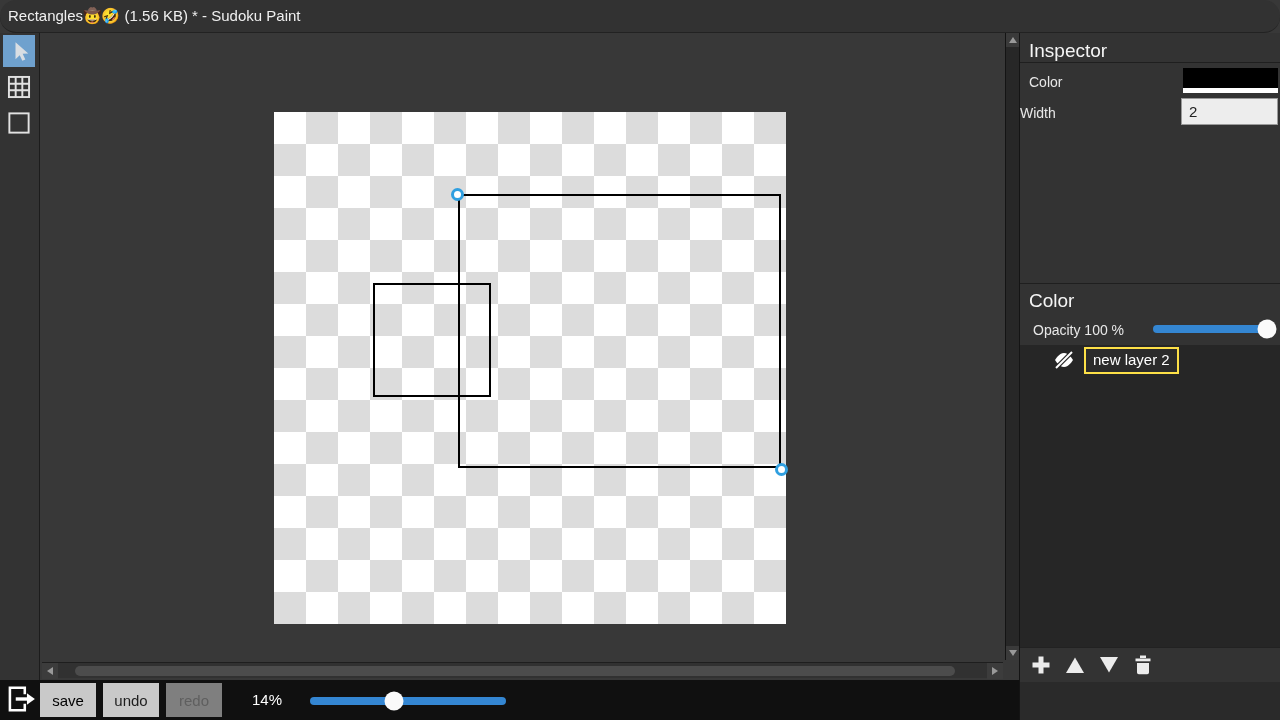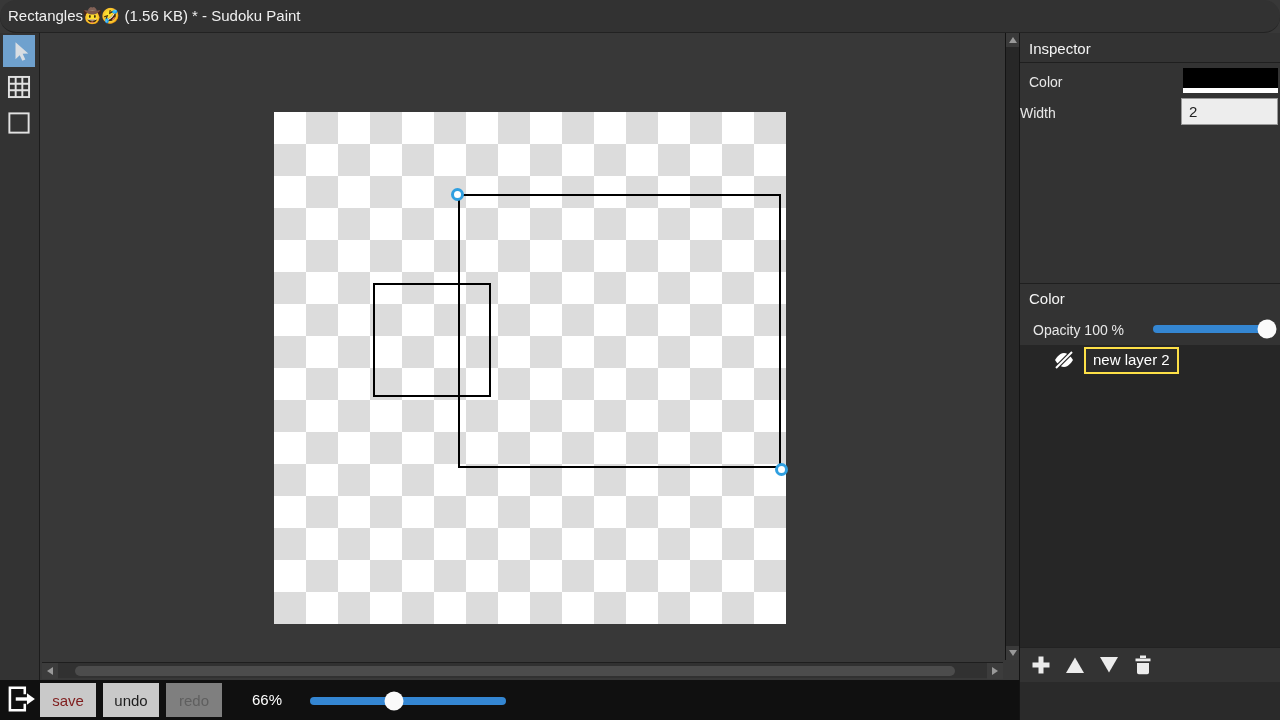--- a/index.html
+++ b/index.html
@@ -48,21 +48,21 @@
 
   .tri-up    { width:0; height:0; border-left:4px solid transparent; border-right:4px solid transparent; border-bottom:6px solid #999; }
   .tri-down  { width:0; height:0; border-left:4px solid transparent; border-right:4px solid transparent; border-top:6px solid #999; }
   .tri-left  { width:0; height:0; border-top:4px solid transparent; border-bottom:4px solid transparent; border-right:6px solid #999; }
   .tri-right { width:0; height:0; border-top:4px solid transparent; border-bottom:4px solid transparent; border-left:6px solid #999; }
 
   
   .panel { position:absolute; left:1019px; top:33px; width:261px; height:687px;
            background:#333; border-left:1px solid #141414; color:#eee; }
   .p-abs { position:absolute; }
-  .panel-title { font-size:15px; color:#f5f5f5; }
+  .panel-title { font-size:19px; color:#f5f5f5; }
   .sep { position:absolute; left:0; right:0; height:1px; background:#1f1f1f; }
   .label { font-size:14px; color:#e8e8e8; }
 
   .swatch-wrap { left:163px; top:35px; width:95px; cursor:pointer; }
   .swatch-fill { width:95px; height:20px; background:#000; }
   .swatch-underline { width:95px; height:5px; background:#fff; }
   .width-input { position:absolute; left:161px; top:65px; width:97px; height:27px;
                  background:#ededed; border:1px solid #9a9a9a; font-size:15px;
                  color:#222; padding-left:7px; font-family:"Liberation Sans",sans-serif; }
 
@@ -86,21 +86,21 @@
   .layer-actions svg { display:block; width:24px; height:24px; }
   .panel-fill { position:absolute; left:0; top:649px; width:261px; height:38px; background:#2a2a2a; }
 
   
   .bottombar { position:absolute; left:0; top:680px; width:1019px; height:40px; background:#101010; }
   .exit-btn { position:absolute; left:2px; top:2px; width:36px; height:36px;
               background:none; border:none; cursor:pointer; padding:0; }
   .exit-btn svg { width:34px; height:34px; }
   .bb-btn { position:absolute; top:3px; width:56px; height:34px; border:none;
             font-size:15px; font-family:"Liberation Sans",sans-serif; cursor:pointer; }
-  .bb-btn.save { left:40px;  background:#c9c9c9; color:#7f1d1d; }
+  .bb-btn.save { left:40px;  background:#c9c9c9; color:#000000; }
   .bb-btn.undo { left:103px; background:#c9c9c9; color:#1d1d1d; }
   .bb-btn.redo { left:166px; background:#7f7f7f; color:#5f5f5f; cursor:default; }
   .zoom-label { position:absolute; left:252px; top:0; line-height:40px; color:#fff; font-size:15px; }
   .zoom-slider { left:310px; top:17px; width:196px; }
   .zoom-slider .slider-thumb { left:84px; }
 </style>
 </head>
 <body>
 
 <div class="app">
@@ -221,19 +221,19 @@
     <button class="exit-btn">
       <svg viewBox="0 0 32 32">
         <path d="M20.5,11.5 V5.5 H6.5 V26.5 H20.5 V20.5" fill="none" stroke="#fff" stroke-width="2.4"></path>
         <path d="M12,16 H24" stroke="#fff" stroke-width="3.2"></path>
         <polygon points="30,16 22.5,10.5 22.5,21.5" fill="#fff"></polygon>
       </svg>
     </button>
     <button class="bb-btn save">save</button>
     <button class="bb-btn undo">undo</button>
     <button class="bb-btn redo" disabled="">redo</button>
-    <span class="zoom-label">66%</span>
+    <span class="zoom-label">14%</span>
     <div class="slider zoom-slider">
       <div class="slider-thumb"></div>
     </div>
   </div>
 
 </div>
 
 </body></html>

